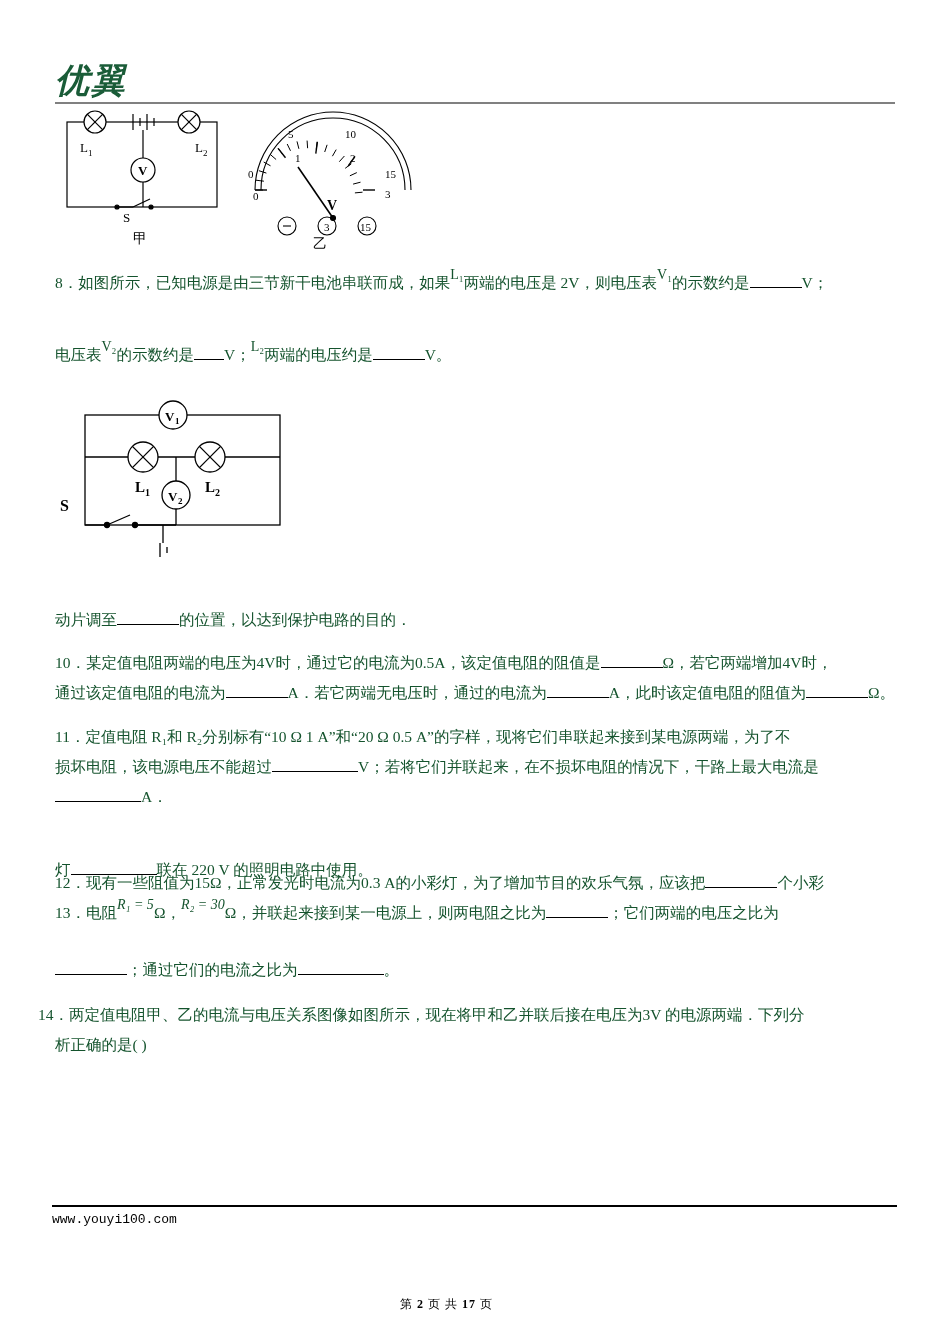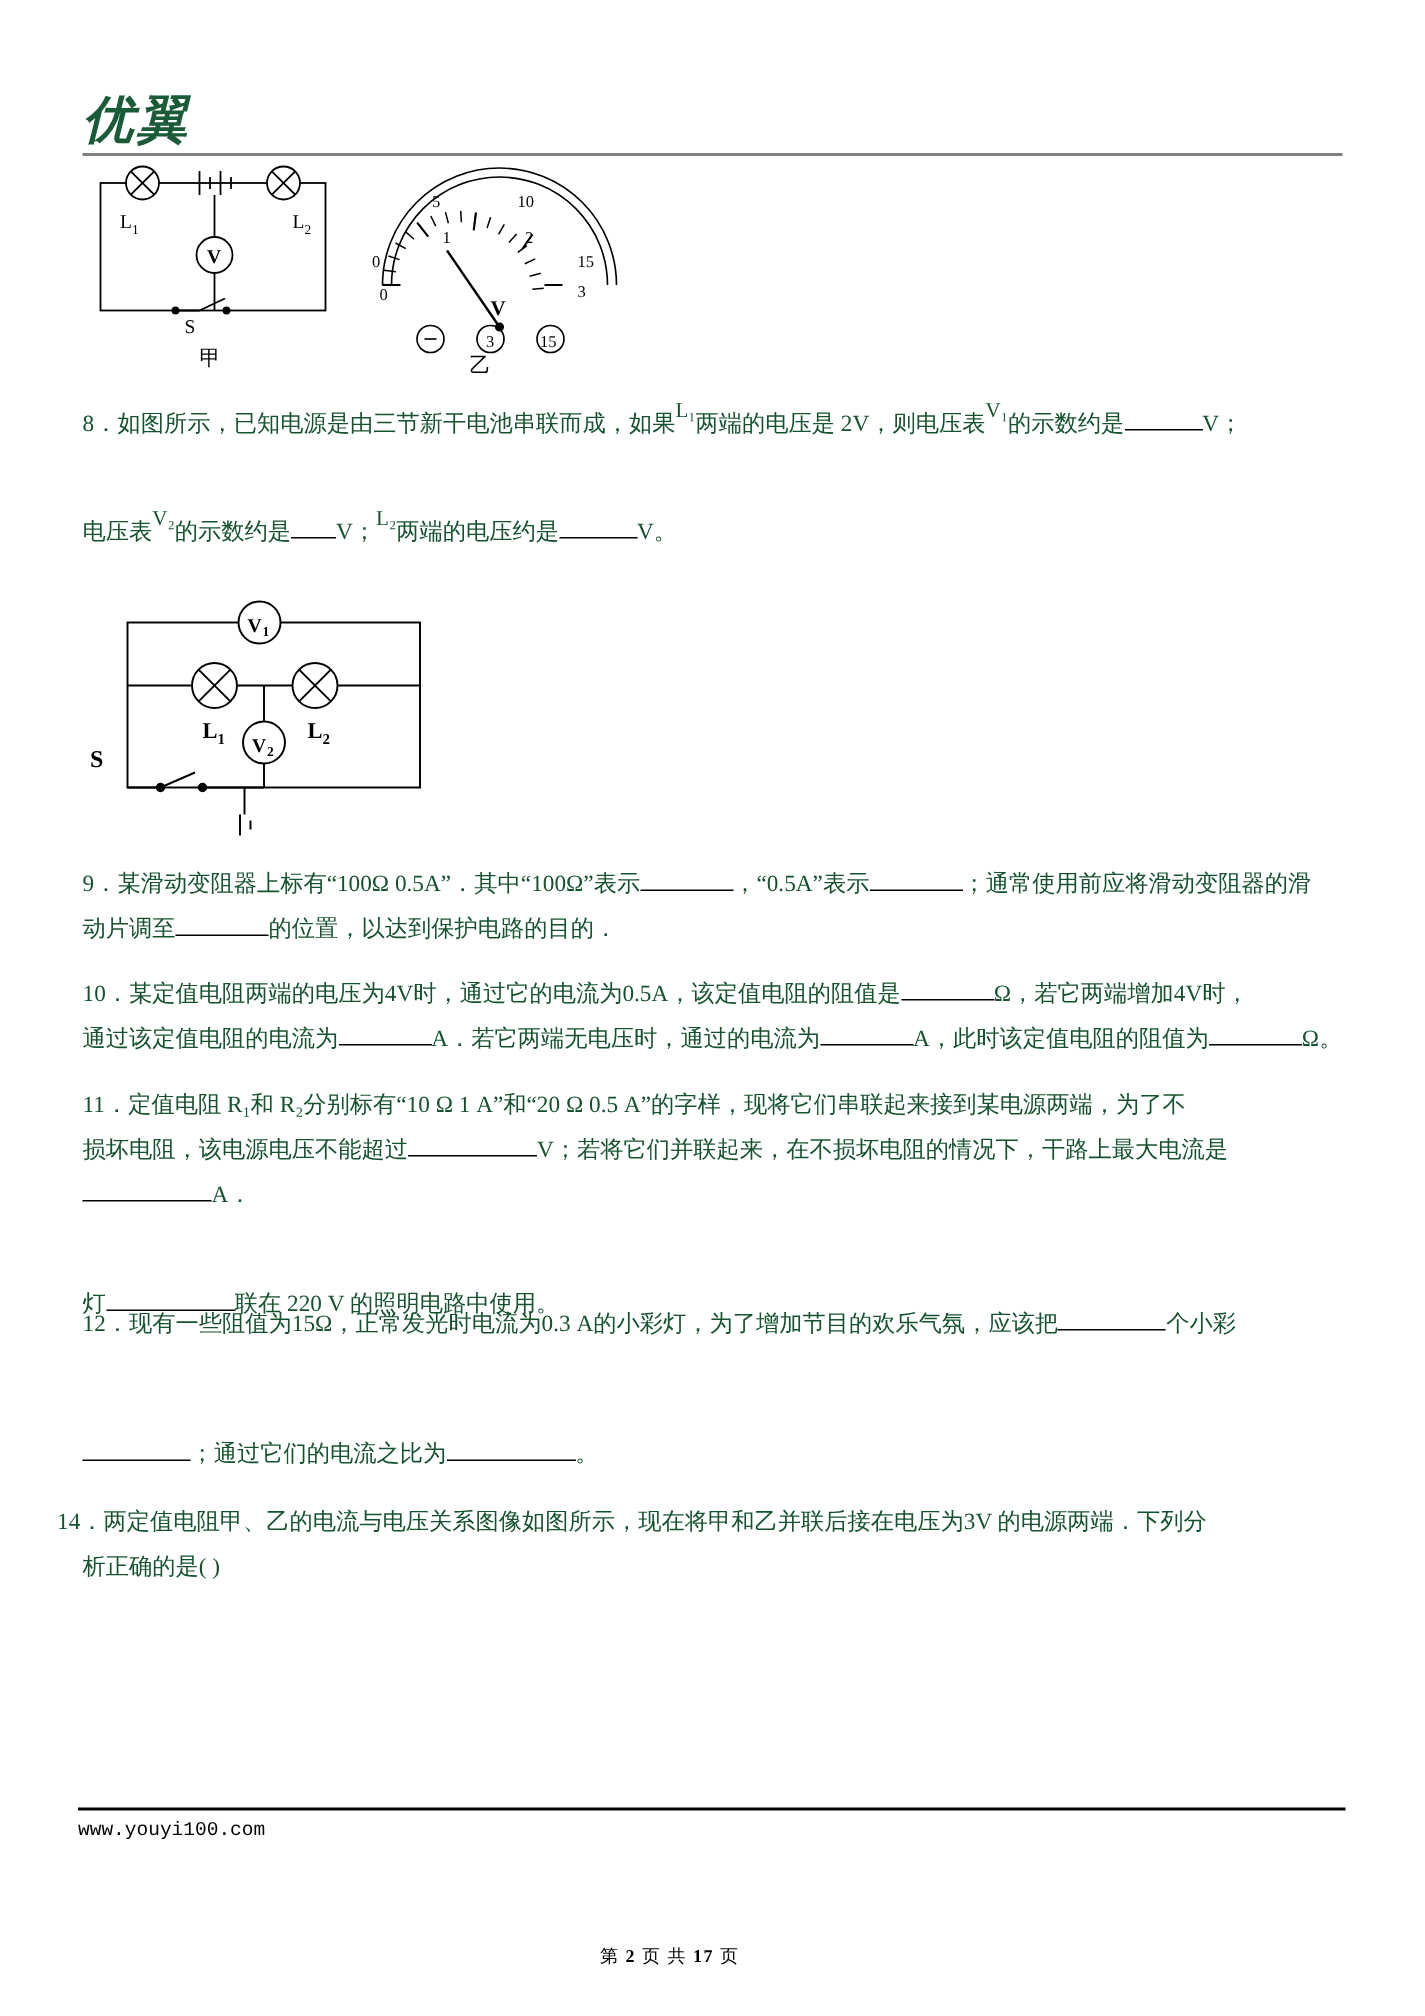--- a/index.html
+++ b/index.html
@@ -279,23 +279,20 @@
       <text x="113" y="106" font-size="13" font-weight="bold">V</text>
       <text x="123" y="109" font-size="9" font-weight="bold">2</text>
       <text x="80" y="97" font-size="15" font-weight="bold">L</text>
       <text x="90" y="101" font-size="10" font-weight="bold">1</text>
       <text x="150" y="97" font-size="15" font-weight="bold">L</text>
       <text x="160" y="101" font-size="10" font-weight="bold">2</text>
       <text x="5" y="116" font-size="16" font-weight="bold">S</text>
     </svg>
   </div>
 
-  <div class="q" style="left:55px; top:575px; width:845px;">
-    <span class="num">9．</span><span>某滑动变阻器上标有“100Ω 0.5A”．其中“100Ω”表示</span><span class="blank b6"></span><span>，“0.5A”表示</span><span class="blank b6"></span><span>；通常使用前应将滑动变阻器的滑</span>
-  </div>
   <div class="q" style="left:55px; top:605px; width:845px;">
     <span>动片调至</span><span class="blank b6"></span><span>的位置，以达到保护电路的目的．</span>
   </div>
 
   <div class="q" style="left:55px; top:648px; width:845px;">
     <span class="num">10．</span><span>某定值电阻两端的电压为4V时，通过它的电流为0.5A，该定值电阻的阻值是</span><span class="blank b6"></span><span>Ω，若它两端增加4V时，</span>
   </div>
   <div class="q" style="left:55px; top:678px; width:845px;">
     <span>通过该定值电阻的电流为</span><span class="blank b6"></span><span>A．若它两端无电压时，通过的电流为</span><span class="blank b6"></span><span>A，此时该定值电阻的阻值为</span><span class="blank b6"></span><span>Ω。</span>
   </div>
@@ -310,20 +307,23 @@
     <span class="blank b8"></span><span>A．</span>
   </div>
 
   <div class="q" style="left:55px; top:868px; width:845px;">
     <span class="num">12．</span><span>现有一些阻值为15Ω，正常发光时电流为0.3 A的小彩灯，为了增加节目的欢乐气氛，应该把</span><span class="blank b7"></span><span>个小彩</span>
   </div>
   <div class="q" style="left:55px; top:855px; width:845px;">
     <span>灯</span><span class="blank b8"></span><span>联在 220 V 的照明电路中使用。</span>
   </div>
 
+  <div class="q" style="left:55px; top:898px; width:845px;">
+    <span class="num">13．</span><span>电阻</span><span class="raised mathit">R₁ = 5</span><span>Ω，</span><span class="raised mathit">R₂ = 30</span><span>Ω，并联起来接到某一电源上，则两电阻之比为</span><span class="blank b6"></span><span>；它们两端的电压之比为</span>
+  </div>
   <div class="q" style="left:55px; top:955px; width:845px;">
     <span class="blank b7"></span><span>；通过它们的电流之比为</span><span class="blank b8"></span><span>。</span>
   </div>
 
   <div class="q" style="left:38px; top:1000px; width:845px;">
     <span class="num">14．</span><span>两定值电阻甲、乙的电流与电压关系图像如图所示，现在将甲和乙并联后接在电压为3V 的电源两端．下列分</span>
   </div>
   <div class="q" style="left:55px; top:1030px; width:845px;">
     <span>析正确的是(    )</span>
   </div>

